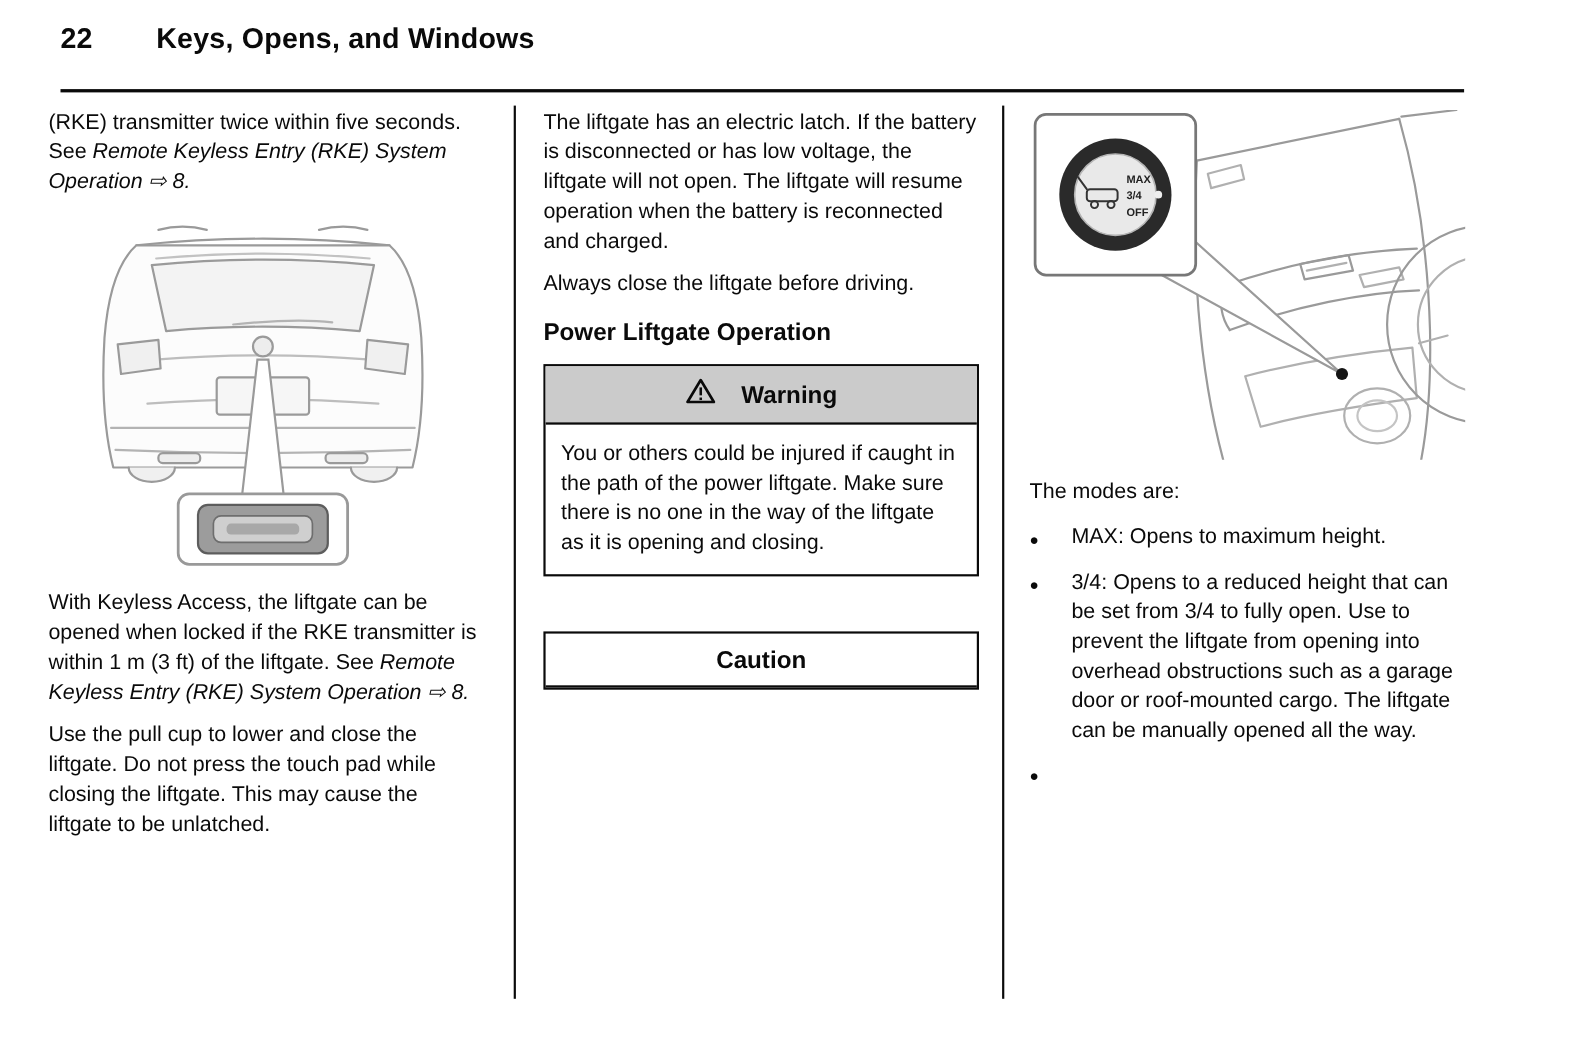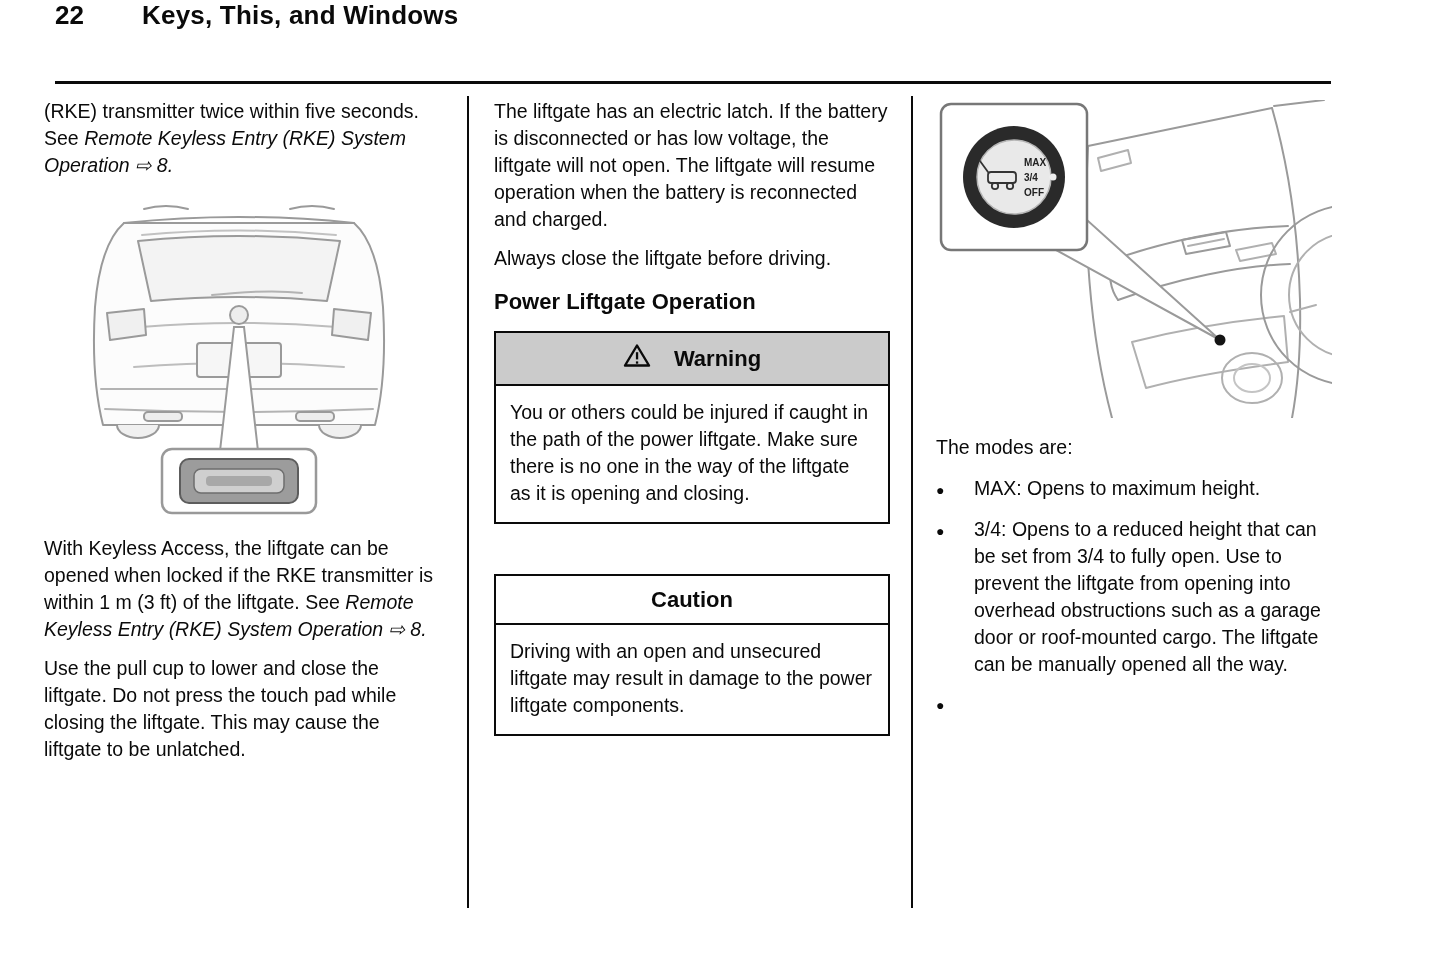--- a/index.html
+++ b/index.html
@@ -6,21 +6,21 @@
   html,body { background:#ffffff; }
   body {
     width:1445px; height:965px; position:relative; overflow:hidden;
     font-family:"Liberation Sans", sans-serif; color:#0a0a0a;
   }
   .page { position:absolute; inset:0; }
 
   
   .page-header {
     position:absolute; left:55px; top:0; width:1276px; height:84px;
-    display:flex; align-items:flex-start; padding-bottom:11px;
+    display:flex; align-items:center; padding-bottom:11px;
     border-bottom:3px solid #0a0a0a;
   }
   .page-header .num { font-size:26px; font-weight:bold; width:87px; }
   .page-header .title { font-size:26px; font-weight:bold; letter-spacing:0.2px; }
 
   
   .col { position:absolute; top:98px; font-size:19.5px; line-height:27px; }
   .col1 { left:44px;  width:392px; }
   .col2 { left:494px; width:396px; }
   .col3 { left:936px; width:397px; }
@@ -55,21 +55,21 @@
 
   .svg-label { font-family:"Liberation Sans", sans-serif; font-weight:bold; }
 </style>
 </head>
 <body>
 
 <div class="page">
 
   <div class="page-header">
     <div class="num">22</div>
-    <div class="title">Keys, This, and Windows</div>
+    <div class="title">Keys, Opens, and Windows</div>
   </div>
 
   <div class="divider d1"></div>
   <div class="divider d2"></div>
 
   <div class="col col1">
     <p><span>(RKE) transmitter twice within five seconds. See </span><span class="em">Remote Keyless Entry (RKE) System Operation ⇨ 8.</span></p>
 
     <div class="figure">
       <svg width="390" height="322" viewBox="0 0 390 322">
@@ -140,21 +140,20 @@
         </span>
         <span>Warning</span>
       </div>
       <div class="alert-body">You or others could be injured if caught in the path of the power liftgate. Make sure there is no one in the way of the liftgate as it is opening and closing.</div>
     </div>
 
     <div class="alert caution">
       <div class="alert-header">
         <span>Caution</span>
       </div>
-      <div class="alert-body">Driving with an open and unsecured liftgate may result in damage to the power liftgate components.</div>
     </div>
   </div>
 
   <div class="col col3">
     <div class="figure fig-door">
       <svg width="396" height="318" viewBox="0 0 396 318">
 
         <g stroke="#9a9a9a" stroke-width="2" fill="none" stroke-linecap="round" stroke-linejoin="round">
 
           <path d="M152 46 L336 8"></path>

